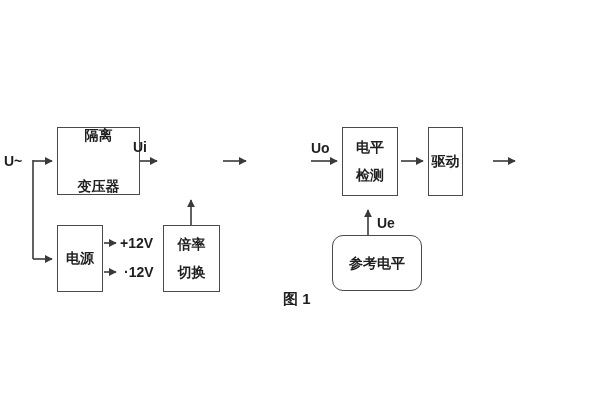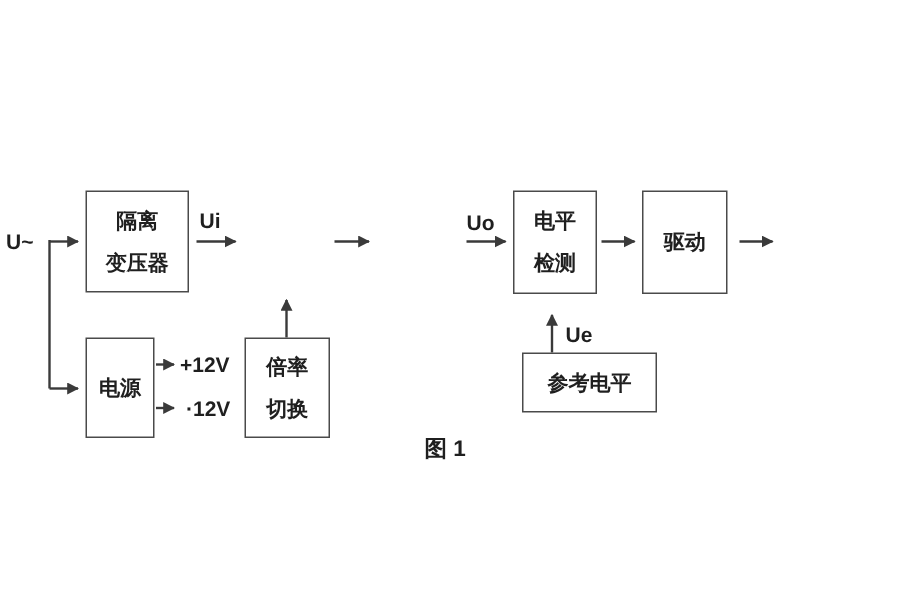--- a/index.html
+++ b/index.html
@@ -38,29 +38,29 @@
   }
   .block.single { gap: 0; }
   .lbl {
     position: absolute;
     font-size: 14px;
     font-weight: 600;
     color: #1f1f1f;
     white-space: nowrap;
   }
   
-  #b-isolation   { left: 57px;  top: 127px; width: 69px; height: 68px; }
+  #b-isolation   { left: 57px;  top: 127px; width: 83px; height: 68px; justify-content: space-between; }
   #b-setpoint    { left: 163px; top: 127px; width: 57px; height: 68px; }
   #b-rectify     { left: 251px; top: 127px; width: 57px; height: 68px; }
   #b-detect      { left: 342px; top: 127px; width: 56px; height: 69px; }
-  #b-drive       { left: 428px; top: 127px; width: 57px; height: 69px; }
+  #b-drive       { left: 428px; top: 127px; width: 35px; height: 69px; }
   #b-relay       { left: 520px; top: 126px; width: 58px; height: 70px; }
   #b-power       { left: 57px;  top: 225px; width: 46px; height: 67px; }
   #b-ratio       { left: 163px; top: 225px; width: 57px; height: 67px; }
-  #b-reference   { left: 348px; top: 235px; width: 90px; height: 40px; }
+  #b-reference   { left: 332px; top: 235px; width: 90px; height: 56px; border-radius: 11px; }
   
   #l-input   { left: 4px;   top: 153px; }
   #l-ui      { left: 133px; top: 139px; }
   #l-uo      { left: 311px; top: 140px; }
   #l-ue      { left: 377px; top: 215px; }
   #l-pos12   { left: 120px; top: 235px; }
   #l-neg12   { left: 124px; top: 264px; }
   #l-caption { left: 283px; top: 290px; font-size: 15px; }
 </style>
 </head>

